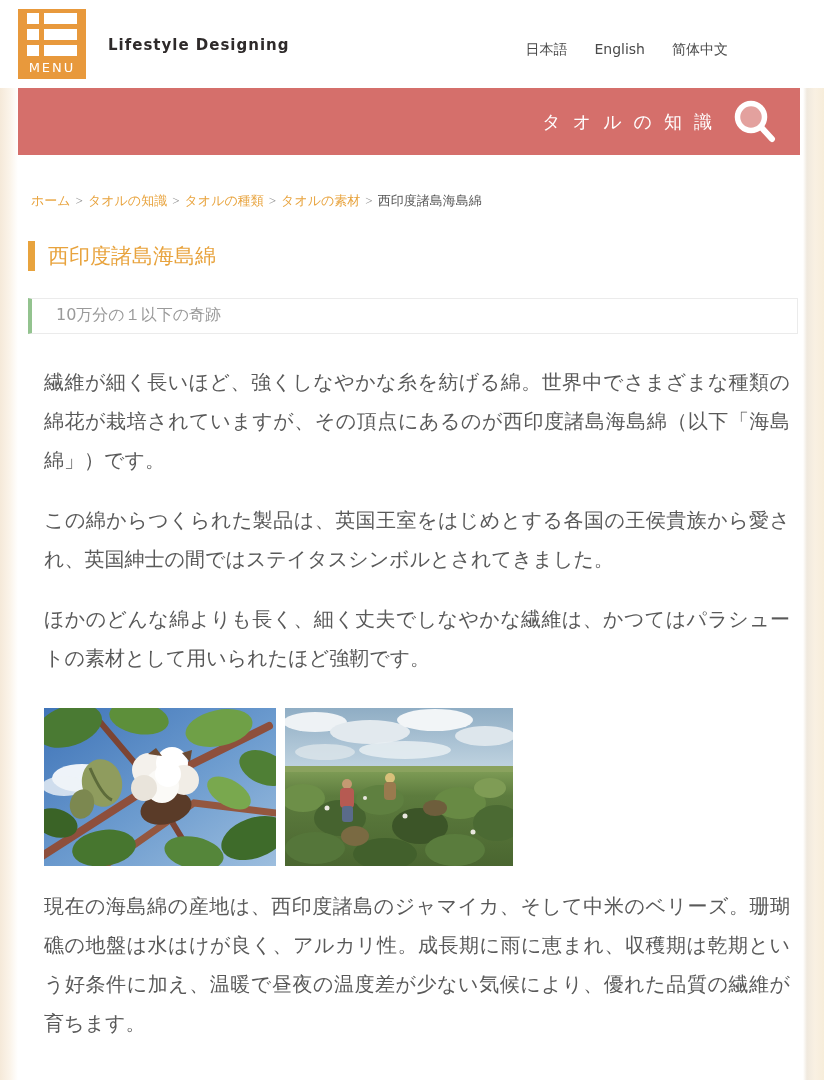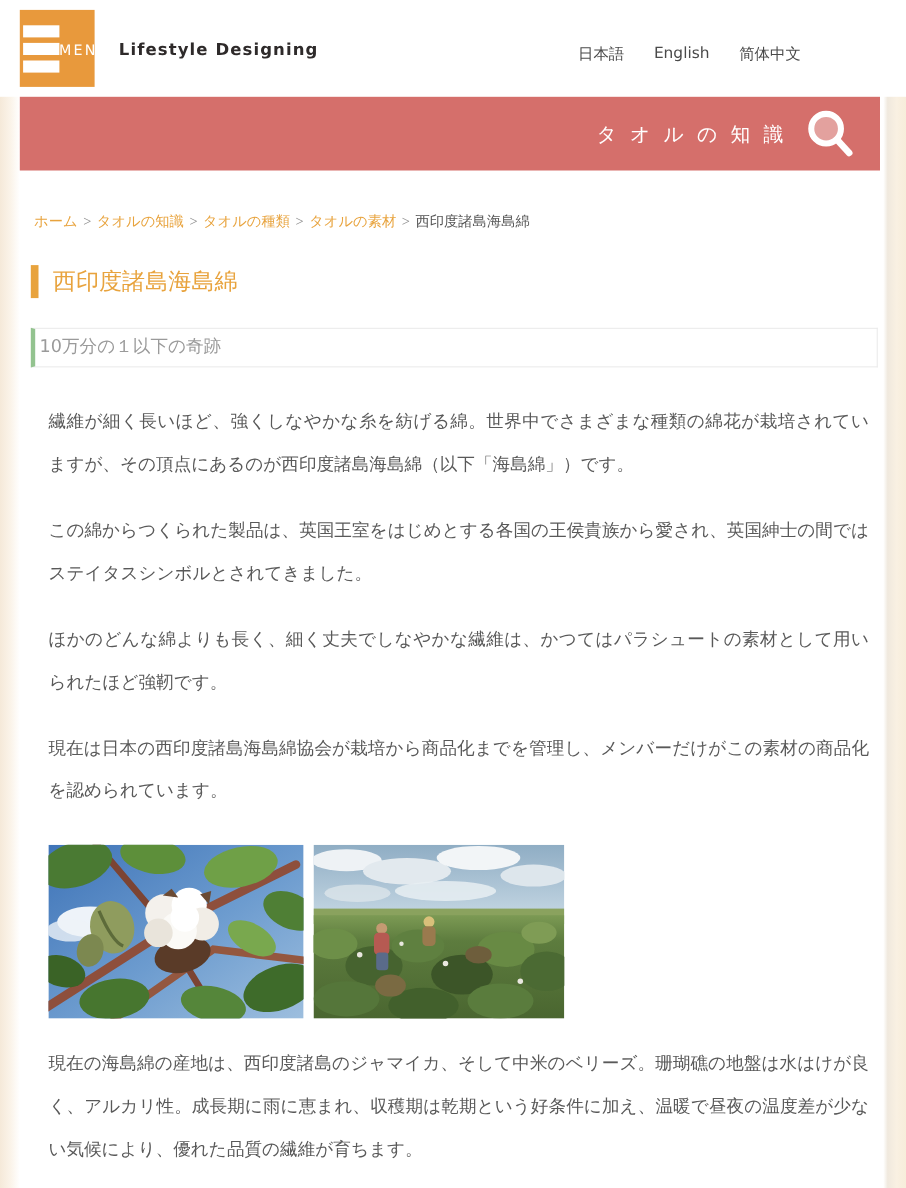--- a/index.html
+++ b/index.html
@@ -13,21 +13,21 @@
   .page { width: 824px; min-height: 1080px; }
 
   
   .site-header {
     height: 88px; background: #ffffff;
     display: flex; align-items: center;
     padding-left: 18px;
   }
   .menu-btn {
     width: 68px; height: 70px; background: #e8993c;
-    display: flex; flex-direction: row; align-items: center; justify-content: center;
+    display: flex; flex-direction: column; align-items: center; justify-content: center;
     cursor: pointer; flex: none;
   }
   .menu-rows { display: flex; flex-direction: column; gap: 5px; }
   .menu-row { display: flex; gap: 5px; }
   .menu-row .sq  { width: 12px; height: 11px; background: #fff; }
   .menu-row .bar { width: 33px; height: 11px; background: #fff; }
   .menu-label { color: #fff; font-size: 13px; letter-spacing: 2px; margin-top: 4px; }
 
   .logo { margin-left: 22px; cursor: pointer; }
   .logo-title {
@@ -80,27 +80,27 @@
     margin: 31px 0 0 0;
     border-left: 7px solid #e8a33d;
     padding-left: 13px;
     color: #e8a33d; font-size: 21px; font-weight: normal; line-height: 30px;
   }
 
   .page-subtitle {
     margin: 27px 2px 16px 0;
     border: 1px solid #ebebeb;
     border-left: 4px solid #93c38f;
-    padding: 6px 0 7px 4px;
+    padding: 6px 0 7px 24px;
     color: #9a9a9a; font-size: 16px; font-weight: normal;
   }
 
   p.body-text {
     margin: 21px 0 0 16px; width: 746px;
-    font-size: 16px; line-height: 39px; color: #595959;
+    font-size: 20px; line-height: 39px; color: #595959;
     text-align: justify;
   }
   p.body-text.first { margin-top: 29px; }
 
   .photos { margin: 30px 0 0 16px; display: flex; gap: 9px; }
   .photo { display: block; flex: none; }
 
 </style>
 </head>
 <body>
@@ -153,21 +153,20 @@
         <a>ホーム</a><span class="sep">&gt;</span><a>タオルの知識</a><span class="sep">&gt;</span><a>タオルの種類</a><span class="sep">&gt;</span><a>タオルの素材</a><span class="sep">&gt;</span><span class="current">西印度諸島海島綿</span>
       </nav>
 
       <h1 class="page-title">西印度諸島海島綿</h1>
 
       <h2 class="page-subtitle">10万分の１以下の奇跡</h2>
 
       <p class="body-text first">繊維が細く長いほど、強くしなやかな糸を紡げる綿。世界中でさまざまな種類の綿花が栽培されていますが、その頂点にあるのが西印度諸島海島綿（以下「海島綿」）です。</p>
       <p class="body-text">この綿からつくられた製品は、英国王室をはじめとする各国の王侯貴族から愛され、英国紳士の間ではステイタスシンボルとされてきました。</p>
       <p class="body-text">ほかのどんな綿よりも長く、細く丈夫でしなやかな繊維は、かつてはパラシュートの素材として用いられたほど強靭です。</p>
-      <p class="body-text">現在は日本の西印度諸島海島綿協会が栽培から商品化までを管理し、メンバーだけがこの素材の商品化を認められています。</p>
 
       <div class="photos">
 
         <svg class="photo" width="232" height="158" viewBox="0 0 232 158">
           <defs>
             <linearGradient id="sky1" x1="0" y1="0" x2="1" y2="1">
               <stop offset="0" stop-color="#3f74b8"></stop>
               <stop offset="0.55" stop-color="#6d9ccf"></stop>
               <stop offset="1" stop-color="#9dbede"></stop>
             </linearGradient>

